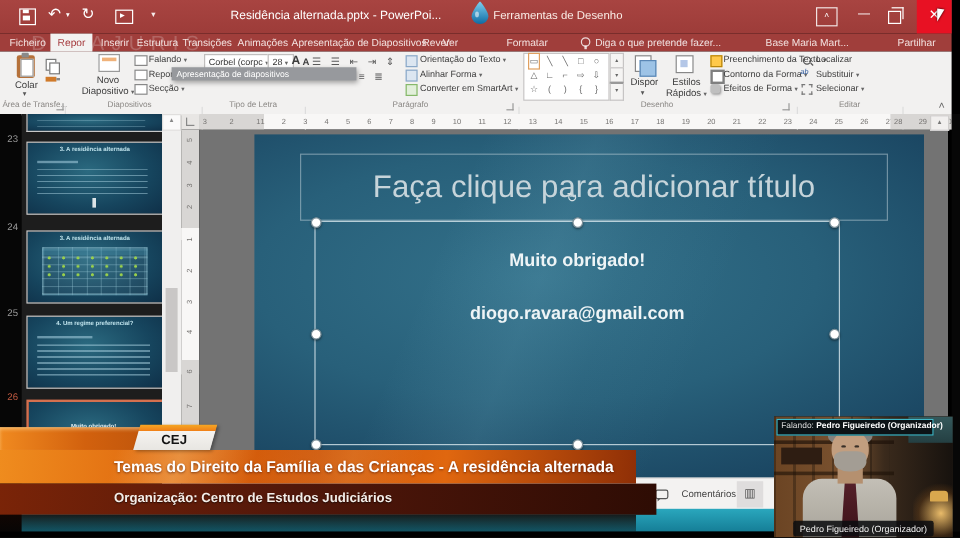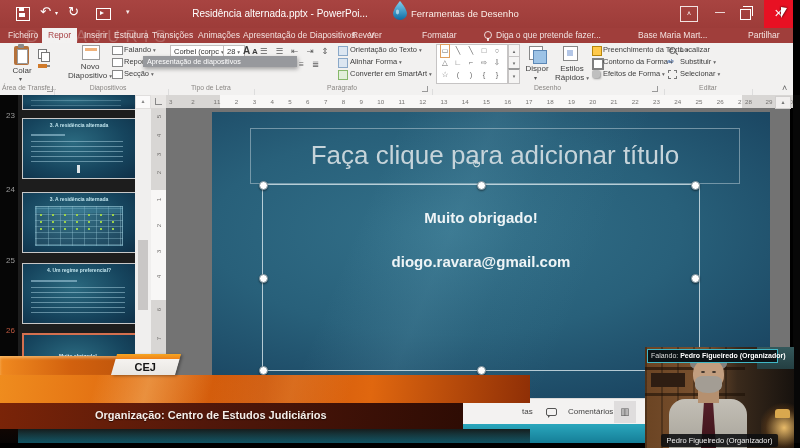--- a/index.html
+++ b/index.html
@@ -398,22 +398,23 @@
 
   <div class="ab" style="left:0;top:356px;width:118px;height:19px;z-index:50;
        background:linear-gradient(90deg,#f08a20,#d2610e 60%,#c2570c);box-shadow:inset 0 2px 3px rgba(255,230,170,.5);"></div>
   <div class="ab" style="left:114px;top:354px;width:64px;height:21px;z-index:51;transform:skewX(-16deg);
        background:linear-gradient(180deg,#f5a623 0%,#f08018 24%,#f5f3f0 24%,#e8e6e2 100%);box-shadow:2px 1px 3px rgba(0,0,0,.35);">
     <div style="transform:skewX(16deg);text-align:center;font-size:11px;font-weight:bold;color:#141414;line-height:27px;">CEJ</div>
   </div>
   <div class="ab" style="left:0;top:375px;width:530px;height:28px;z-index:50;
        background:linear-gradient(95deg,#ef8c1e,#e06a10 25%,#cc5409 50%,#e0670f 70%,#8f2f06 100%);">
     <div class="ab" style="left:0;top:0;right:0;bottom:0;background:linear-gradient(105deg,transparent 18%,rgba(255,220,150,.35) 28%,transparent 40%,rgba(255,200,120,.18) 55%,transparent 66%);"></div>
-  </div>
-  <div class="ab" style="left:0;top:403px;width:463px;height:26px;z-index:50;
+    <div class="ab tx" style="left:95px;top:0;line-height:28px;font-size:13px;font-weight:bold;color:#fff;text-shadow:0 1px 2px rgba(60,10,0,.6);">Temas do Direito da Família e das Crianças - A residência alternada</div>
+  </div>
+  <div class="ab" style="left:0;top:403px;width:547px;height:26px;z-index:50;
        background:linear-gradient(95deg,#7a2408,#51170a 45%,#2e0c04 100%);">
     <div class="ab tx" style="left:95px;top:0;line-height:24px;font-size:11px;font-weight:bold;color:#f4ede8;text-shadow:0 1px 1px rgba(0,0,0,.6);">Organização: Centro de Estudos Judiciários</div>
   </div>
   <div class="ab" style="left:0;top:429px;width:530px;height:14px;z-index:50;
        background:linear-gradient(180deg,rgba(18,6,2,.85),rgba(10,4,2,.35));"></div>
 
   <div class="ab" style="left:645px;top:347px;width:149px;height:101px;z-index:60;overflow:hidden;background:#241b14;">
     <div class="ab" style="left:0;top:0;right:0;bottom:0;
          background:linear-gradient(90deg,#6b4423 0%,#7a5230 40%,#3a2a1c 62%,#17120e 100%);"></div>
     <div class="ab" style="left:0;top:0;width:96px;height:101px;

